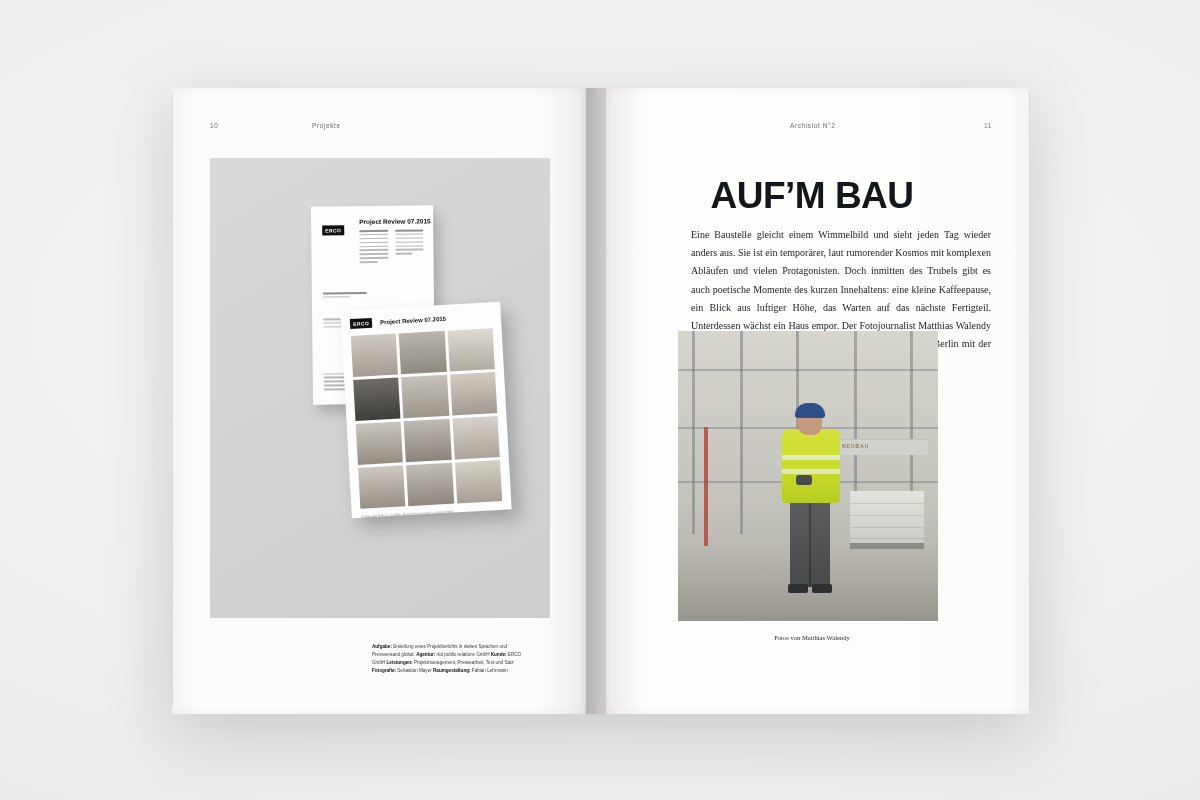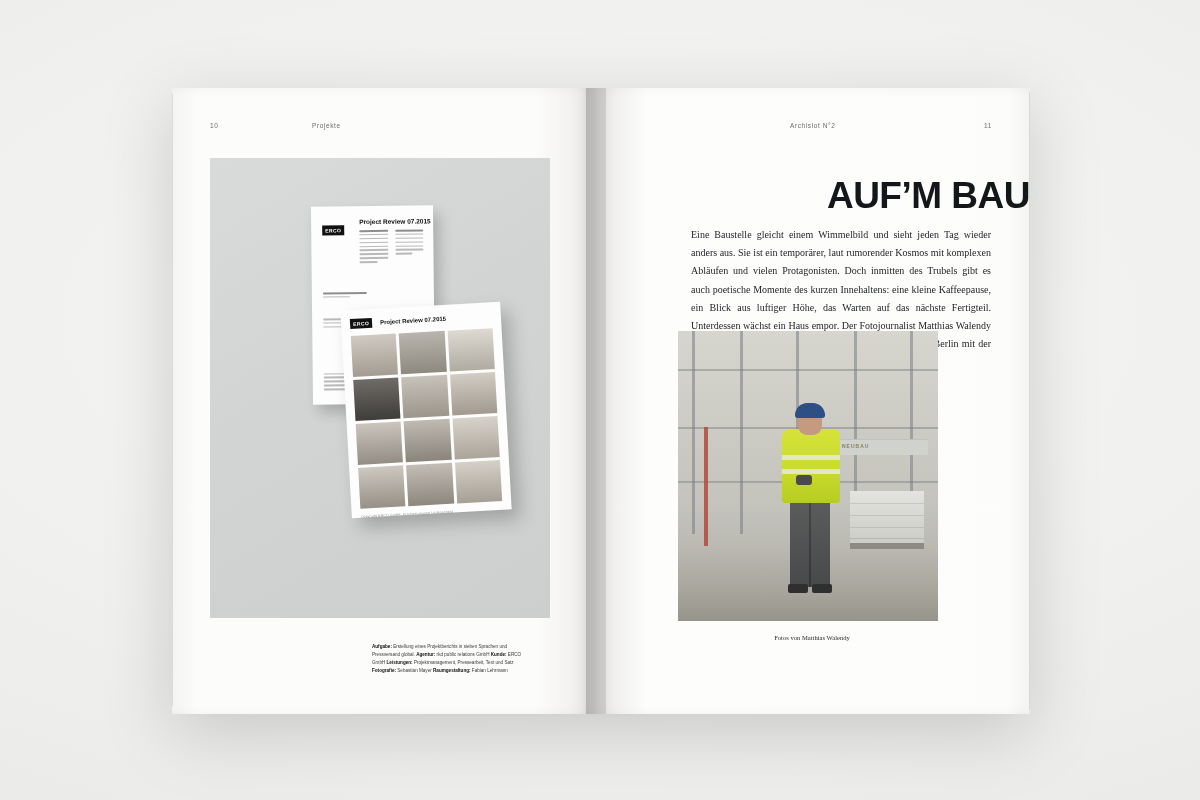--- a/index.html
+++ b/index.html
@@ -188,21 +188,21 @@
     font-size: 4.6px;
     line-height: 1.75;
     color: #3a3a3a;
   }
   .credits b { color: #111; }
 
   
   .headline {
     position: absolute;
     left: 0; right: 0; top: 62px;
-    text-align: right;
+    text-align: center;
     font-size: 37px;
     font-weight: bold;
     letter-spacing: -0.5px;
     color: #14171a;
   }
   .lead {
     position: absolute;
     left: 64px; top: 128px;
     width: 300px;
     font-family: "Liberation Serif", serif;

